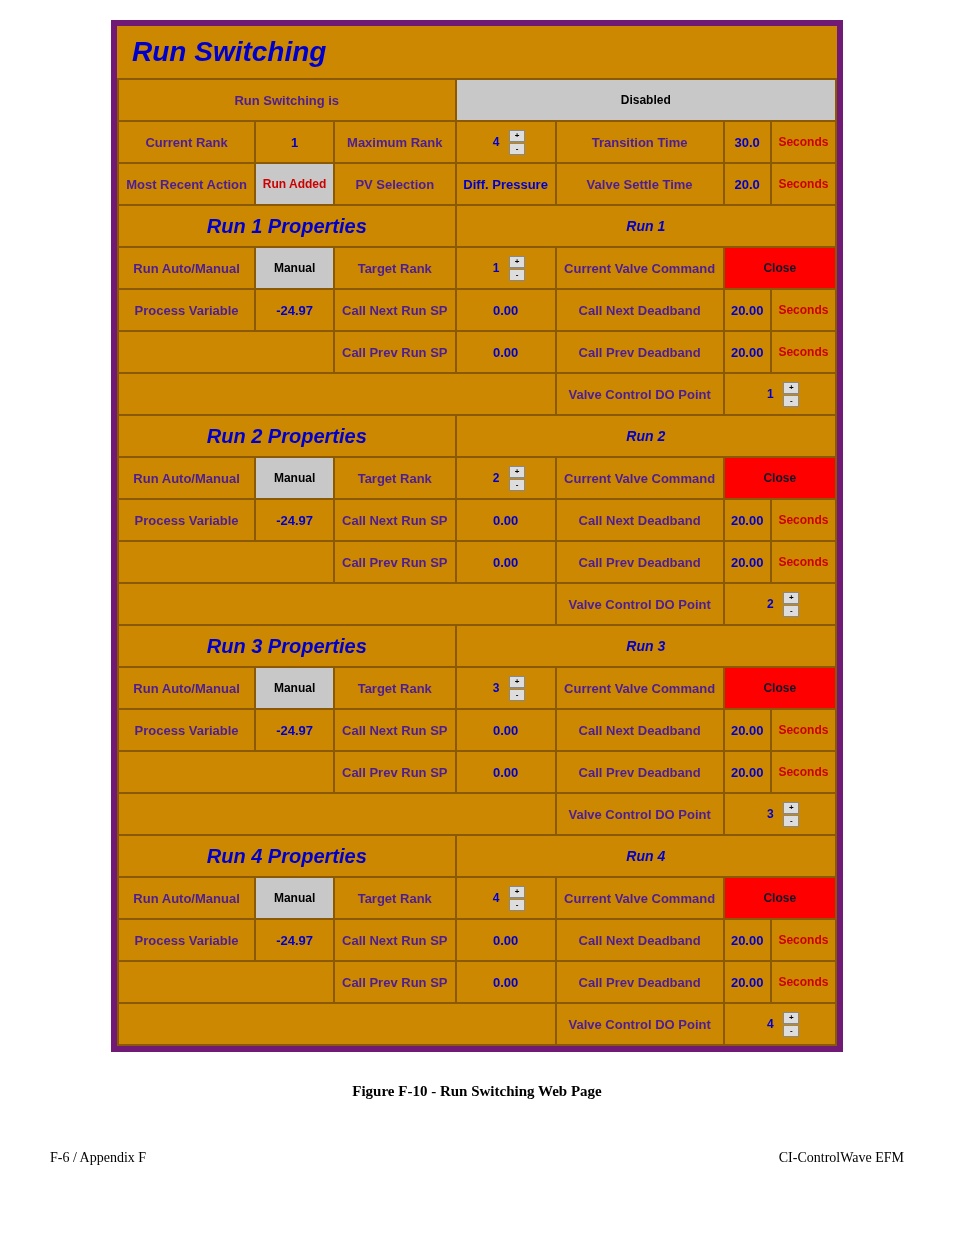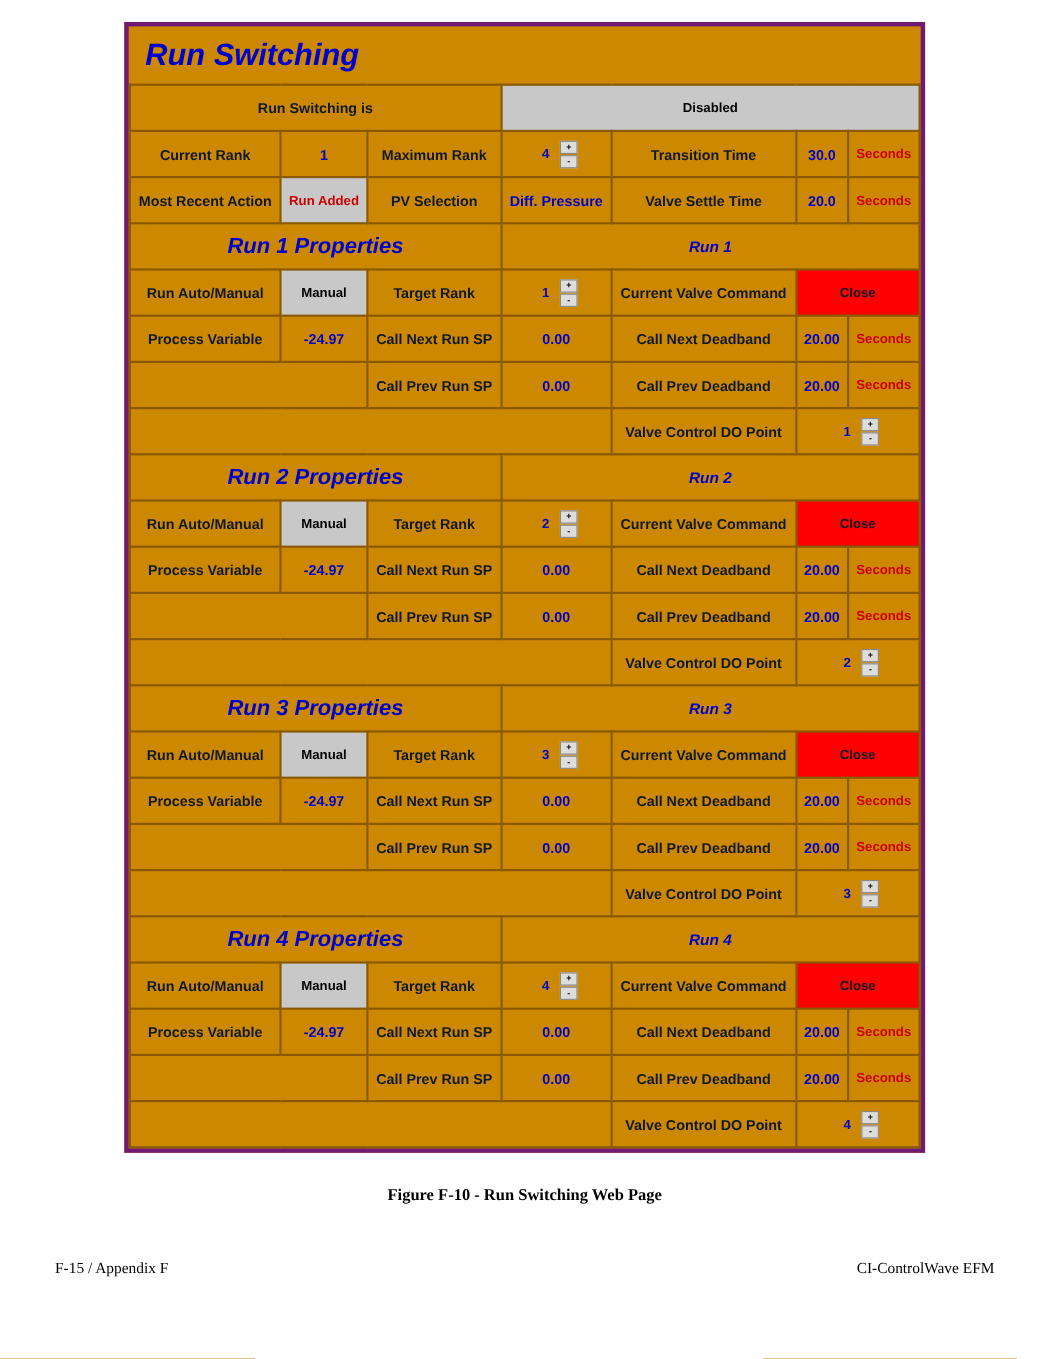--- a/index.html
+++ b/index.html
@@ -1,22 +1,22 @@
 <!DOCTYPE html>
 <html><head>
 <meta charset="utf-8">
 <style>
 body{margin:0;padding:20px;font-family:Arial,Helvetica,sans-serif;background:#fff}
-.panel{background:#cc8800;border:4px solid #701a75;width:720px;margin:0 auto}
+.panel{background:#cc8800;border:6px solid #701a75;width:720px;margin:0 auto}
 .title{color:#0000cc;font-size:28px;font-weight:bold;font-style:italic;padding:10px 15px}
 table{border-collapse:collapse;width:100%}
 td{border:2px solid #8b5a00;padding:4px 6px;text-align:center;font-size:12px;font-weight:bold;vertical-align:middle;height:32px}
 .section-hdr{color:#0000cc;font-size:20px;font-weight:bold;font-style:italic}
 .sub-hdr{color:#0000cc;font-size:14px;font-weight:bold;font-style:italic}
-.lbl-blue{color:#0f172a;font-size:13px}
+.lbl-blue{color:#4c1d95;font-size:13px}
 .val-gray{background:#c8c8c8;color:#000}
 .val-red{background:#ff0000;color:#0f172a}
 .val-blue{color:#0000cc;font-size:13px}
 .val-unit{color:#cc0000}
 .spin{display:inline-flex;align-items:center;gap:3px}
 .spin-val{color:#0000cc;min-width:20px}
 .spin-btns{display:inline-flex;flex-direction:column;gap:1px}
 .spin-btn{width:14px;height:10px;background:#ddd;border:1px solid #888;font-size:8px;line-height:8px;color:#000;cursor:pointer;display:flex;align-items:center;justify-content:center}
 .caption{text-align:center;font-family:Georgia,serif;font-weight:bold;margin:31px 0 50px 0;font-size:15px}
 .footer{display:flex;justify-content:space-between;font-family:Georgia,serif;font-size:14px;padding:0 30px}
@@ -246,15 +246,15 @@
                 <span class="spin-btn">-</span>
               </span>
             </div></td>
 </tr>
       </tbody>
 </table>
 </div>
 
 <div class="caption">Figure F-10 - Run Switching Web Page</div>
 <div class="footer">
-<span>F-15 / Appendix F</span>
+<span>F-6 / Appendix F</span>
 <span>CI-ControlWave EFM</span>
 </div>
 
 </body></html>

